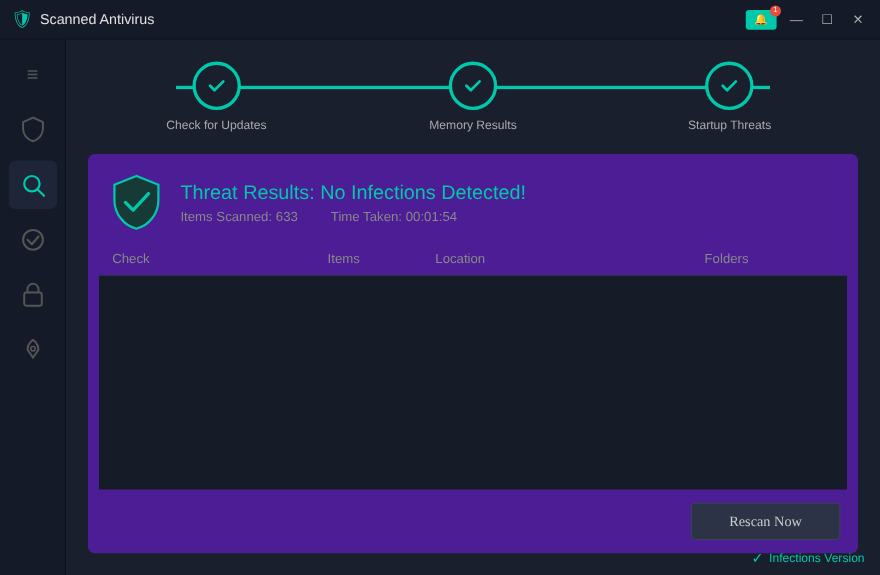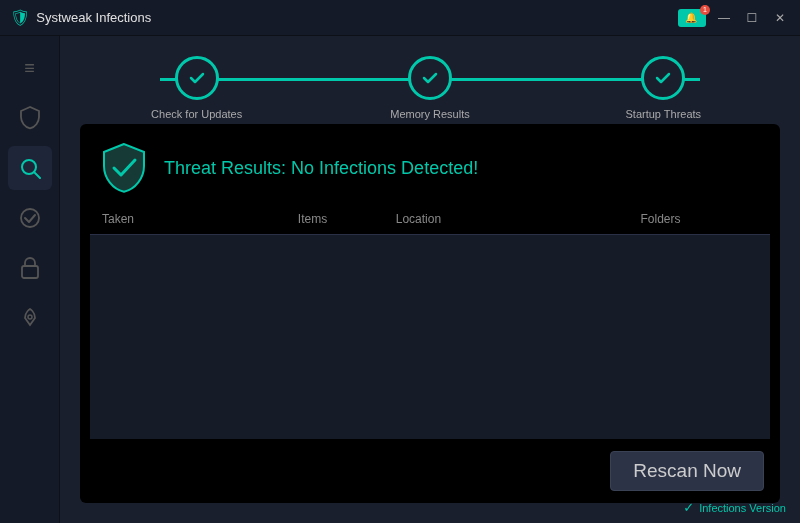--- a/index.html
+++ b/index.html
@@ -111,21 +111,21 @@
       flex-direction: column;
       background: #1a1f2e;
       padding: 20px;
     }
 
     
     .steps-container {
       display: flex;
       align-items: flex-start;
       justify-content: center;
-      margin-bottom: 4px;
+      margin-bottom: 20px;
       position: relative;
     }
     .steps-line {
       position: absolute;
       top: 22px;
       left: 80px;
       right: 80px;
       height: 3px;
       background: #00c8aa;
       z-index: 0;
@@ -151,21 +151,21 @@
     }
     .step-label {
       margin-top: 8px;
       font-size: 11px;
       color: #aaa;
       text-align: center;
     }
 
     
     .results-panel {
-      background: #000000;
+      background: #4c1d95;
       border-radius: 6px;
       flex: 1;
       display: flex;
       flex-direction: column;
       overflow: hidden;
     }
     .results-header {
       display: flex;
       align-items: center;
       padding: 18px 20px 10px 20px;
@@ -219,24 +219,25 @@
     
     .results-footer {
       display: flex;
       justify-content: flex-end;
       padding: 12px 16px;
     }
     .rescan-btn {
       background: #2c3347;
       color: #ccc;
       border: 1px solid #3a4255;
-      padding: 8px 22px;
+      padding: 8px 34px;
       border-radius: 4px;
-      font-size: 19px;
+      font-size: 13px;
       cursor: pointer;
+      font-family: Liberation Serif, serif;
     }
 
     
     .status-bar {
       position: absolute;
       bottom: 8px;
       right: 14px;
       display: flex;
       align-items: center;
       gap: 5px;
@@ -245,21 +246,21 @@
     }
     .status-bar-icon {
       font-size: 13px;
     }
   </style>
 </head>
 <body>
 
 <div class="titlebar">
   <span class="titlebar-logo">🛡</span>
-  <span class="titlebar-title">Systweak Infections</span>
+  <span class="titlebar-title">Scanned Antivirus</span>
   <div class="notification-icon">
     🔔
     <span class="notification-badge">1</span>
   </div>
   <div class="titlebar-controls">
     <div class="ctrl-btn">—</div>
     <div class="ctrl-btn">☐</div>
     <div class="ctrl-btn">✕</div>
   </div>
 </div>
@@ -338,26 +339,30 @@
           <svg viewBox="0 0 48 52" fill="none" xmlns="http://www.w3.org/2000/svg" class="shield-svg">
             <path d="M24 2L4 10v14c0 12 8.5 23.2 20 25.8C35.5 47.2 44 36 44 24V10L24 2z" fill="#163a35" stroke="#00c8aa" stroke-width="2"></path>
             <polyline points="14,26 21,33 35,18" stroke="#00c8aa" stroke-width="3" fill="none" stroke-linecap="round" stroke-linejoin="round"></polyline>
           </svg>
         </div>
         <div class="results-text">
           <h2>
             <span>Threat Results:</span>
             <span style="color:#00c8aa;"> No Infections Detected!</span>
           </h2>
+          <div class="results-meta">
+            <span><span style="color:#888">Items Scanned:</span> <span style="color:#888">633</span></span>
+            <span><span style="color:#888">Time Taken:</span> <span style="color:#888">00:01:54</span></span>
+          </div>
         </div>
       </div>
 
       <div class="results-table">
         <div class="table-header">
-          <span>Taken</span>
+          <span>Check</span>
           <span>Items</span>
           <span>Location</span>
           <span>Folders</span>
         </div>
         <div class="table-body"></div>
       </div>
 
       <div class="results-footer">
         <button class="rescan-btn">Rescan Now</button>
       </div>

